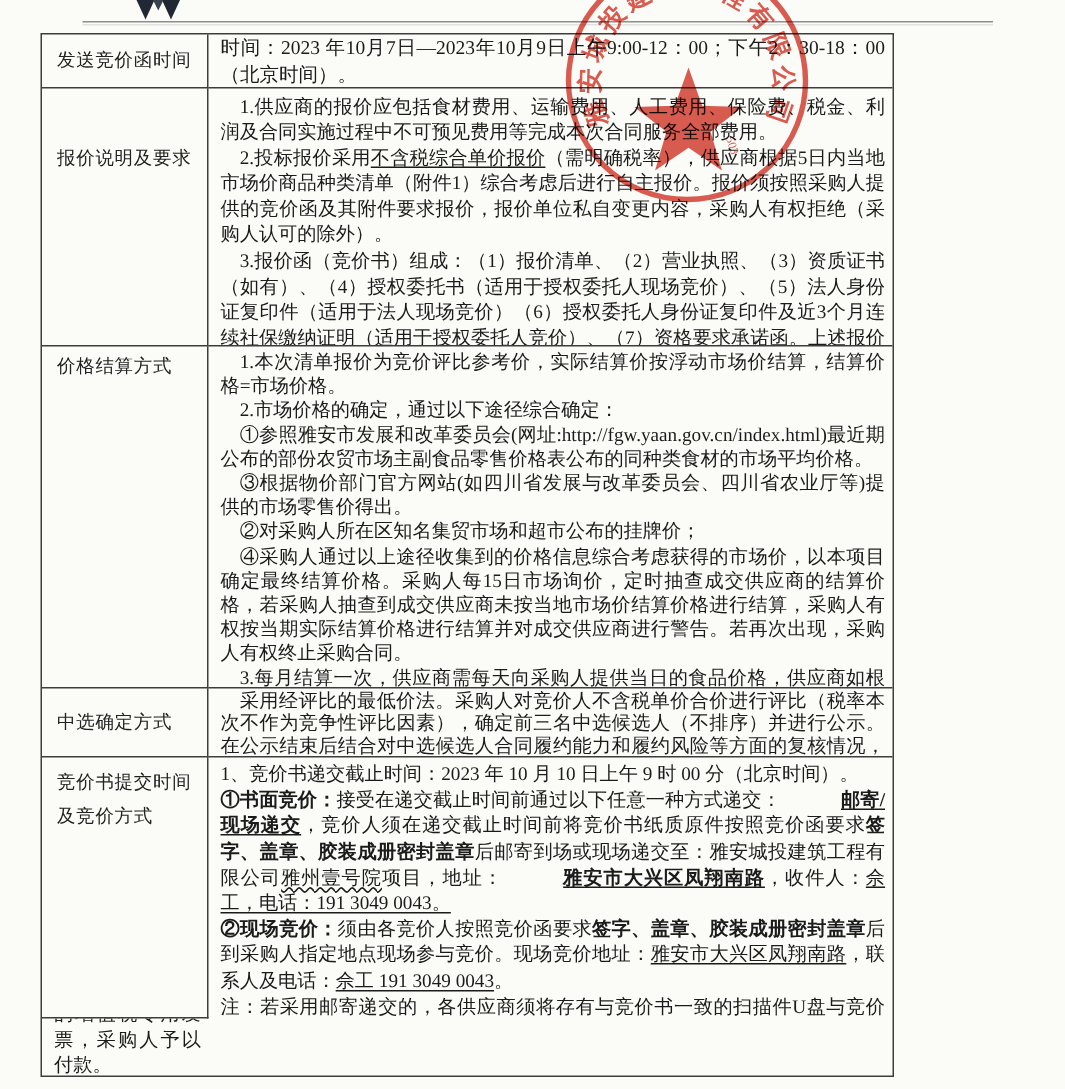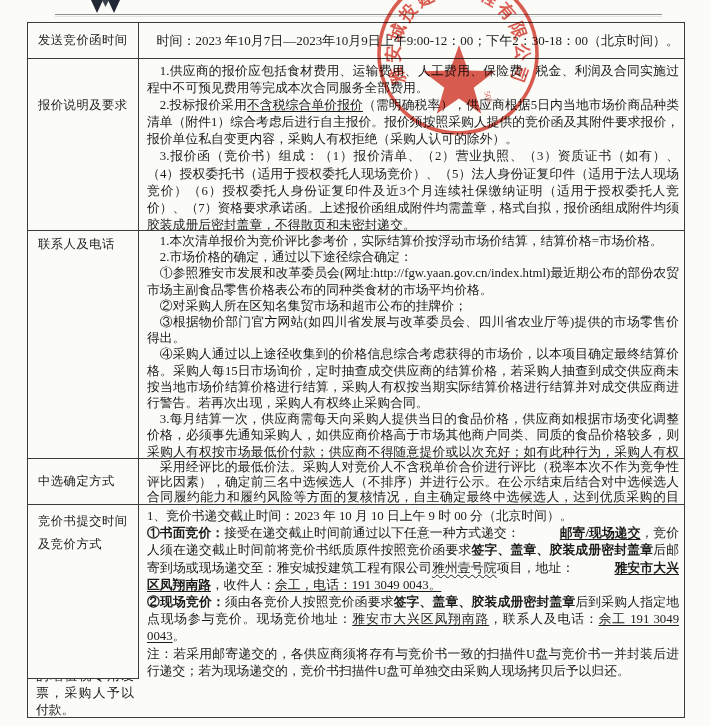--- a/index.html
+++ b/index.html
@@ -7,21 +7,21 @@
     width:710px;height:726px;position:relative;overflow:hidden;
     background:#fbfbf8;
     font-family:"Liberation Serif","DejaVu Serif",serif;
     color:#1d1d1d;
   }
   
   .logo-fragment{position:absolute;left:90px;top:0;width:32px;height:14px;}
   .head-rule{position:absolute;left:55px;top:14px;width:607px;height:1px;background:#8e8e8e;box-shadow:0 2px 0 rgba(150,150,150,.25);}
   
   .info-table{
-    position:absolute;left:27px;top:22px;width:658px;height:696px;
+    position:absolute;left:27px;top:22px;width:569px;height:696px;
     box-sizing:border-box;border:1.3px solid #3d3d3d;
     display:grid;grid-template-columns:111px 1fr;
     grid-template-rows:36px 172px 228px 46px 174px 40px;
     background:transparent;
   }
   .cell{box-sizing:border-box;border-bottom:1px solid #3d3d3d;overflow:hidden;}
   .cell.label{border-right:1px solid #3d3d3d;font-size:12.3px;letter-spacing:.5px;padding-left:10px;color:#222;}
   .cell.content{font-size:12.8px;text-align:justify;padding-left:8px;padding-right:5px;color:#1b1b1b;}
   .info-table .cell:nth-last-child(-n+2){border-bottom:none;}
   .lab-line{white-space:nowrap;}
@@ -66,28 +66,28 @@
     </div>
     <div class="cell label r1">
       <div class="lab-line">报价说明及要求</div>
     </div>
     <div class="cell content r1">
       <div class="para" style="text-indent: 1em;"><span>1.供应商的报价应包括食材费用、运输费用、人工费用、保险费、税金、利润及合同实施过程中不可预见费用等完成本次合同服务全部费用。</span></div>
       <div class="para" style="text-indent: 1em;"><span>2.投标报价采用</span><span class="seg-u">不含税综合单价报价</span><span>（需明确税率），供应商根据5日内当地市场价商品种类清单（附件1）综合考虑后进行自主报价。报价须按照采购人提供的竞价函及其附件要求报价，报价单位私自变更内容，采购人有权拒绝（采购人认可的除外）。</span></div>
       <div class="para" style="text-indent: 1em;"><span>3.报价函（竞价书）组成：（1）报价清单、（2）营业执照、（3）资质证书（如有）、（4）授权委托书（适用于授权委托人现场竞价）、（5）法人身份证复印件（适用于法人现场竞价）（6）授权委托人身份证复印件及近3个月连续社保缴纳证明（适用于授权委托人竞价）、（7）资格要求承诺函。上述报价函组成附件均需盖章，格式自拟，报价函组成附件均须胶装成册后密封盖章，不得散页和未密封递交。</span></div>
     </div>
     <div class="cell label r2">
-      <div class="lab-line">联系人及电话</div>
+      <div class="lab-line">价格结算方式</div>
     </div>
     <div class="cell content r2">
       <div class="para" style="text-indent: 1em;"><span>1.本次清单报价为竞价评比参考价，实际结算价按浮动市场价结算，结算价格=市场价格。</span></div>
       <div class="para" style="text-indent: 1em;"><span>2.市场价格的确定，通过以下途径综合确定：</span></div>
       <div class="para" style="text-indent: 1em;"><span>①参照雅安市发展和改革委员会(网址:http://fgw.yaan.gov.cn/index.html)最近期公布的部份农贸市场主副食品零售价格表公布的同种类食材的市场平均价格。</span></div>
+      <div class="para" style="text-indent: 1em;"><span>③根据物价部门官方网站(如四川省发展与改革委员会、四川省农业厅等)提供的市场零售价得出。</span></div>
       <div class="para" style="text-indent: 1em;"><span>②对采购人所在区知名集贸市场和超市公布的挂牌价；</span></div>
-      <div class="para" style="text-indent: 1em;"><span>③根据物价部门官方网站(如四川省发展与改革委员会、四川省农业厅等)提供的市场零售价得出。</span></div>
       <div class="para" style="text-indent: 1em;"><span>④采购人通过以上途径收集到的价格信息综合考虑获得的市场价，以本项目确定最终结算价格。采购人每15日市场询价，定时抽查成交供应商的结算价格，若采购人抽查到成交供应商未按当地市场价结算价格进行结算，采购人有权按当期实际结算价格进行结算并对成交供应商进行警告。若再次出现，采购人有权终止采购合同。</span></div>
       <div class="para" style="text-indent: 1em;"><span>3.每月结算一次，供应商需每天向采购人提供当日的食品价格，供应商如根据市场变化调整价格，必须事先通知采购人，如供应商价格高于市场其他商户同类、同质的食品价格较多，则采购人有权按市场最低价付款；供应商不得随意提价或以次充好；如有此种行为，采购人有权终止合作。</span></div>
     </div>
     <div class="cell label r3">
       <div class="lab-line">中选确定方式</div>
     </div>
     <div class="cell content r3">
       <div class="para" style="text-indent: 1em;"><span>采用经评比的最低价法。采购人对竞价人不含税单价合价进行评比（税率本次不作为竞争性评比因素），确定前三名中选候选人（不排序）并进行公示。在公示结束后结合对中选候选人合同履约能力和履约风险等方面的复核情况，自主确定最终中选候选人，达到优质采购的目的。</span></div>
     </div>
     <div class="cell label r4">

